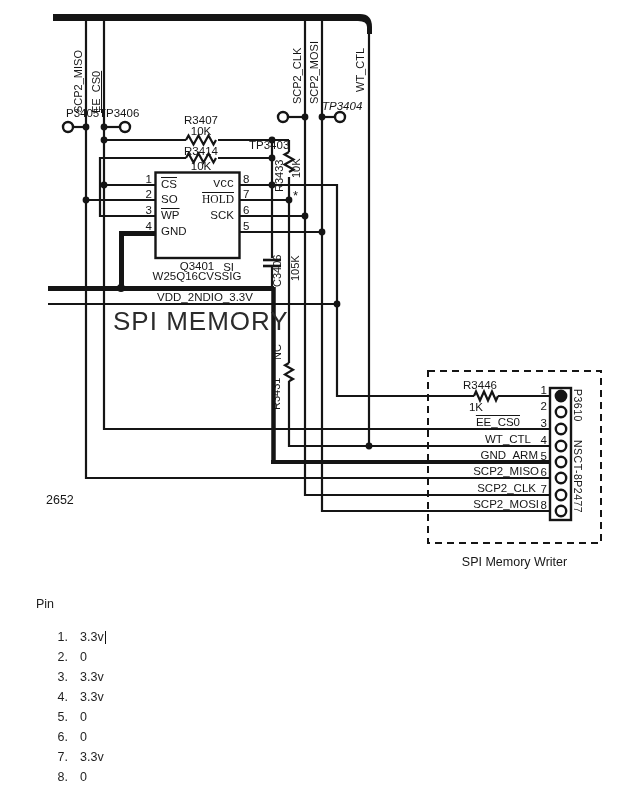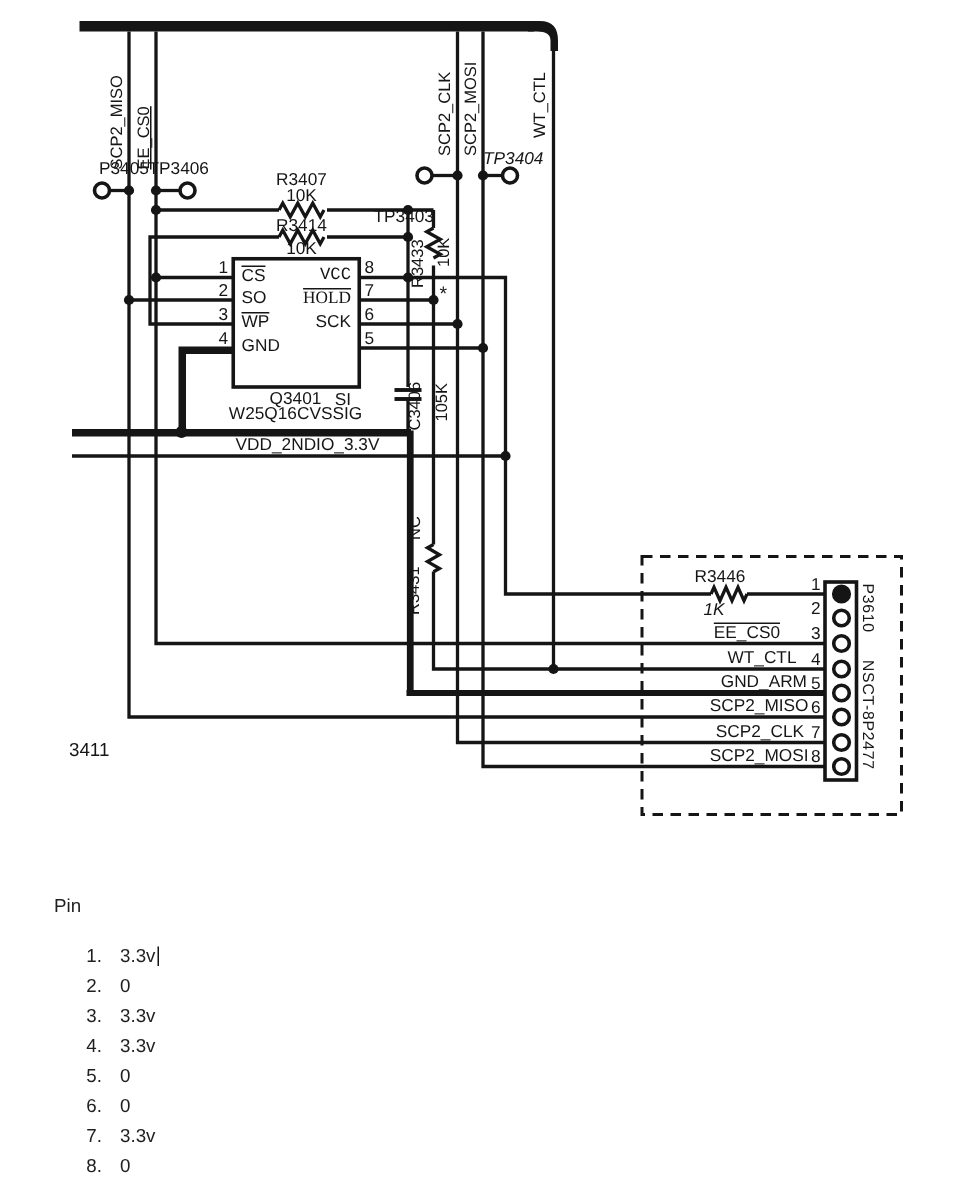--- a/index.html
+++ b/index.html
@@ -170,43 +170,45 @@
   <div class="lab" style="left:161px;top:225px;">GND</div>
   <div class="lab rt" style="left:184px;top:178px;width:50px;font-family:Liberation Mono, monospace;">VCC</div>
   <div class="lab rt ovl" style="left:184px;top:193px;width:50px;font-family:Liberation Serif, serif;">HOLD</div>
   <div class="lab rt" style="left:184px;top:209px;width:50px;">SCK</div>
   <div class="lab rt" style="left:184px;top:225px;width:50px;margin-top:36px;">SI</div>
 
   <div class="lab ctr" style="left:157px;top:260px;width:80px;">Q3401</div>
   <div class="lab ctr" style="left:147px;top:270px;width:100px;">W25Q16CVSSIG</div>
 
   <div class="lab ctr" style="left:150px;top:291px;width:110px;">VDD_2NDIO_3.3V</div>
-  <div class="lab" style="left:46px;top:494px;font-size:12.5px;">3411</div>
+  <div class="big-title" style="left:113px;top:306px;">SPI MEMORY</div>
+  <div class="lab" style="left:46px;top:494px;font-size:12.5px;">2652</div>
 
   <div class="lab ctr" style="left:458px;top:379px;width:44px;">R3446</div>
-  <div class="lab ctr" style="left:462px;top:401px;width:28px;font-style:italic;">1K</div>
+  <div class="lab ctr" style="left:462px;top:401px;width:28px;">1K</div>
   <div class="lab rt ovl" style="left:450px;top:416px;width:70px;">EE_CS0</div>
   <div class="lab rt" style="left:461px;top:433px;width:70px;">WT_CTL</div>
   <div class="lab rt" style="left:463px;top:449px;width:75px;">GND_ARM</div>
   <div class="lab rt" style="left:459px;top:465px;width:80px;">SCP2_MISO</div>
   <div class="lab rt" style="left:458px;top:482px;width:78px;">SCP2_CLK</div>
   <div class="lab rt" style="left:459px;top:498px;width:80px;">SCP2_MOSI</div>
 
   <div class="lab rt" style="left:533px;top:384px;width:14px;">1</div>
   <div class="lab rt" style="left:533px;top:400px;width:14px;">2</div>
   <div class="lab rt" style="left:533px;top:417px;width:14px;">3</div>
   <div class="lab rt" style="left:533px;top:434px;width:14px;">4</div>
   <div class="lab rt" style="left:533px;top:450px;width:14px;">5</div>
   <div class="lab rt" style="left:533px;top:466px;width:14px;">6</div>
   <div class="lab rt" style="left:533px;top:483px;width:14px;">7</div>
   <div class="lab rt" style="left:533px;top:499px;width:14px;">8</div>
 
   <div class="vlabcw" style="left:584px;top:389px;">P3610</div>
   <div class="vlabcw" style="left:584px;top:440px;">NSCT-8P2477</div>
 
+  <div class="lab ctr" style="left:428px;top:556px;width:173px;font-size:12.5px;">SPI Memory Writer</div>
 
   <div>
     <div class="doc" style="position:absolute;left:36px;top:597px;">Pin</div>
 
     <div class="doc rt" style="position:absolute;left:40px;top:630px;width:28px;">1.</div>
     <div class="doc" style="position:absolute;left:80px;top:630px;"><span>3.3v</span><span class="caret"></span></div>
 
     <div class="doc rt" style="position:absolute;left:40px;top:650px;width:28px;">2.</div>
     <div class="doc" style="position:absolute;left:80px;top:650px;">0</div>
 

